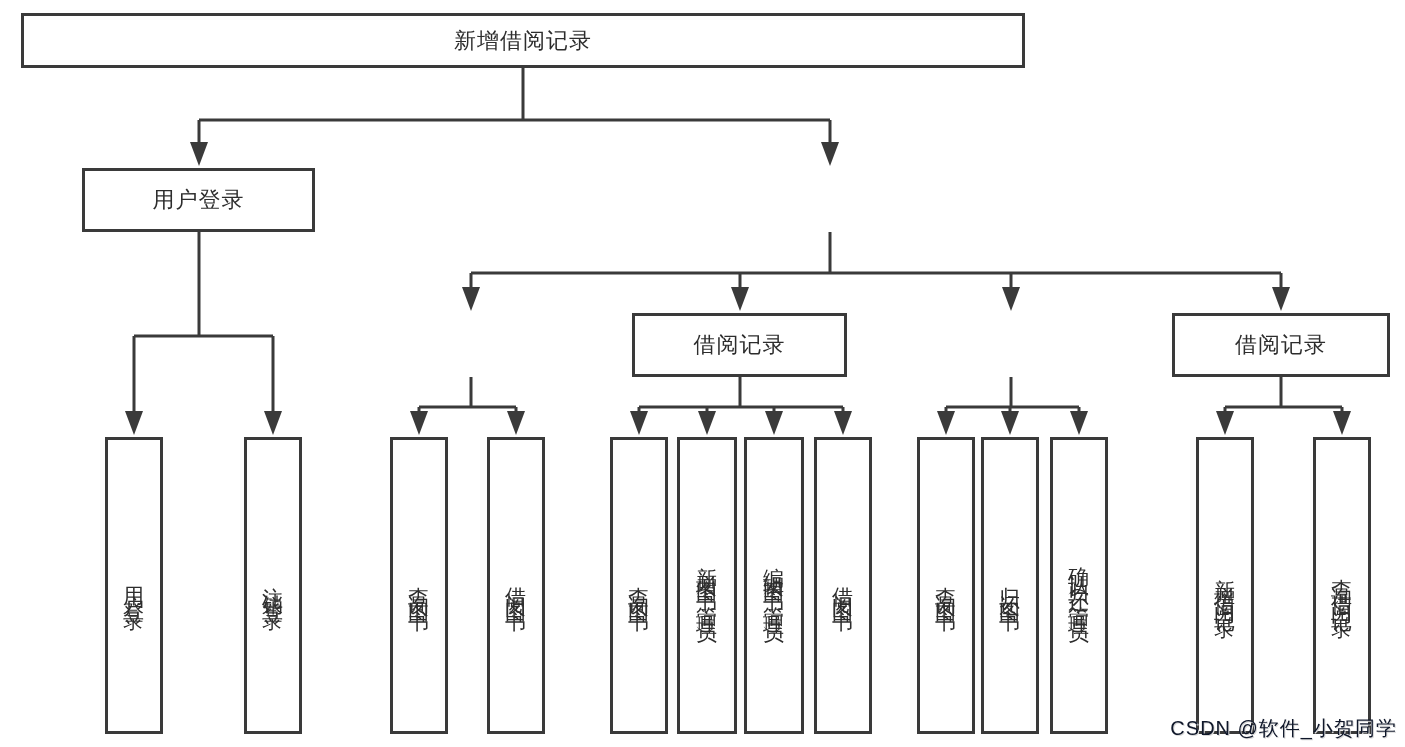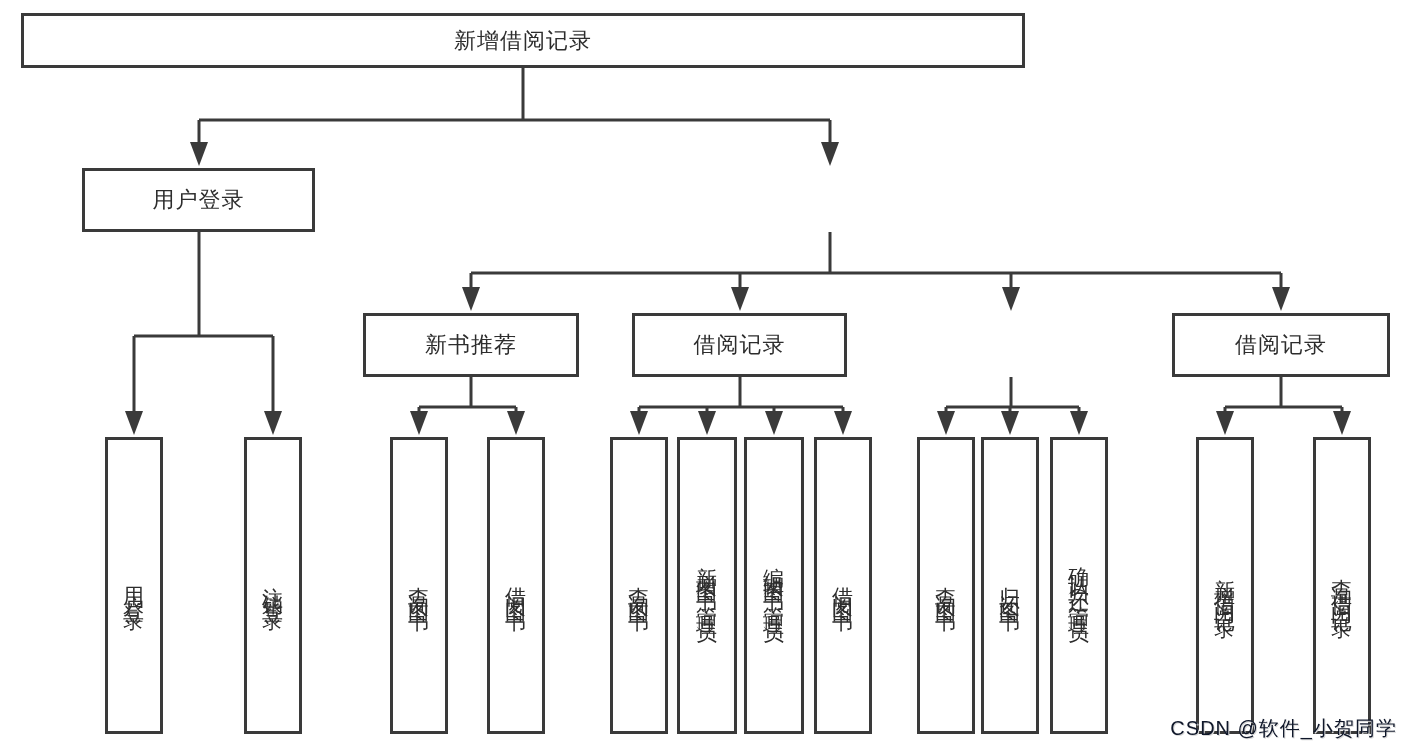--- a/index.html
+++ b/index.html
@@ -110,23 +110,20 @@
   </svg>
 
   <div class="node n-root">
     <span>新增借阅记录</span>
   </div>
 
   <div class="node n-l2-0">
     <span>用户登录</span>
   </div>
 
-  <div class="node n-l3-0">
-    <span>新书推荐</span>
-  </div>
   <div class="node n-l3-1">
     <span>借阅记录</span>
   </div>
   <div class="node n-l3-3">
     <span>借阅记录</span>
   </div>
 
   <div class="leaf lf lf-0">
     <span class="vtext">用户登录</span>
   </div>

